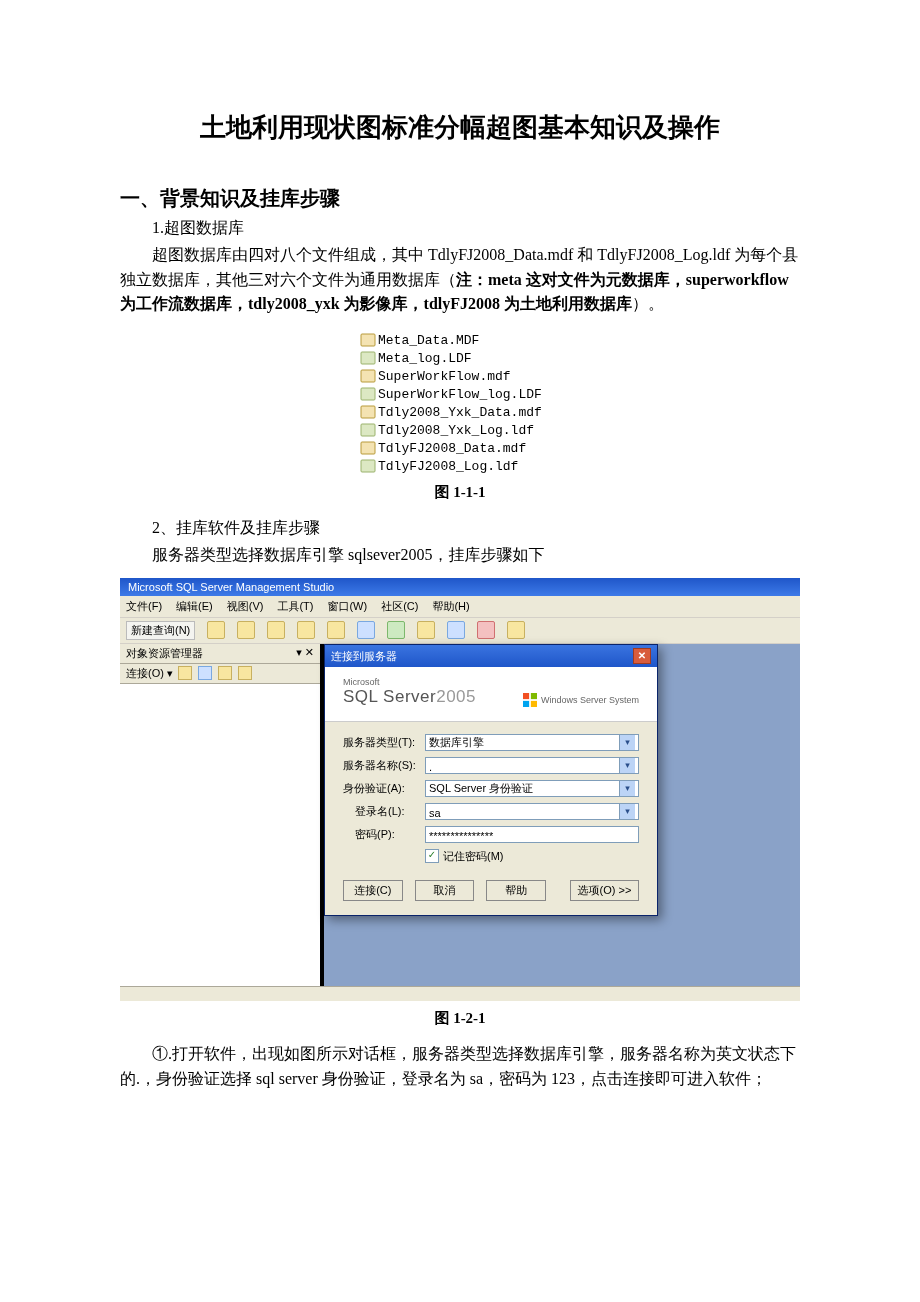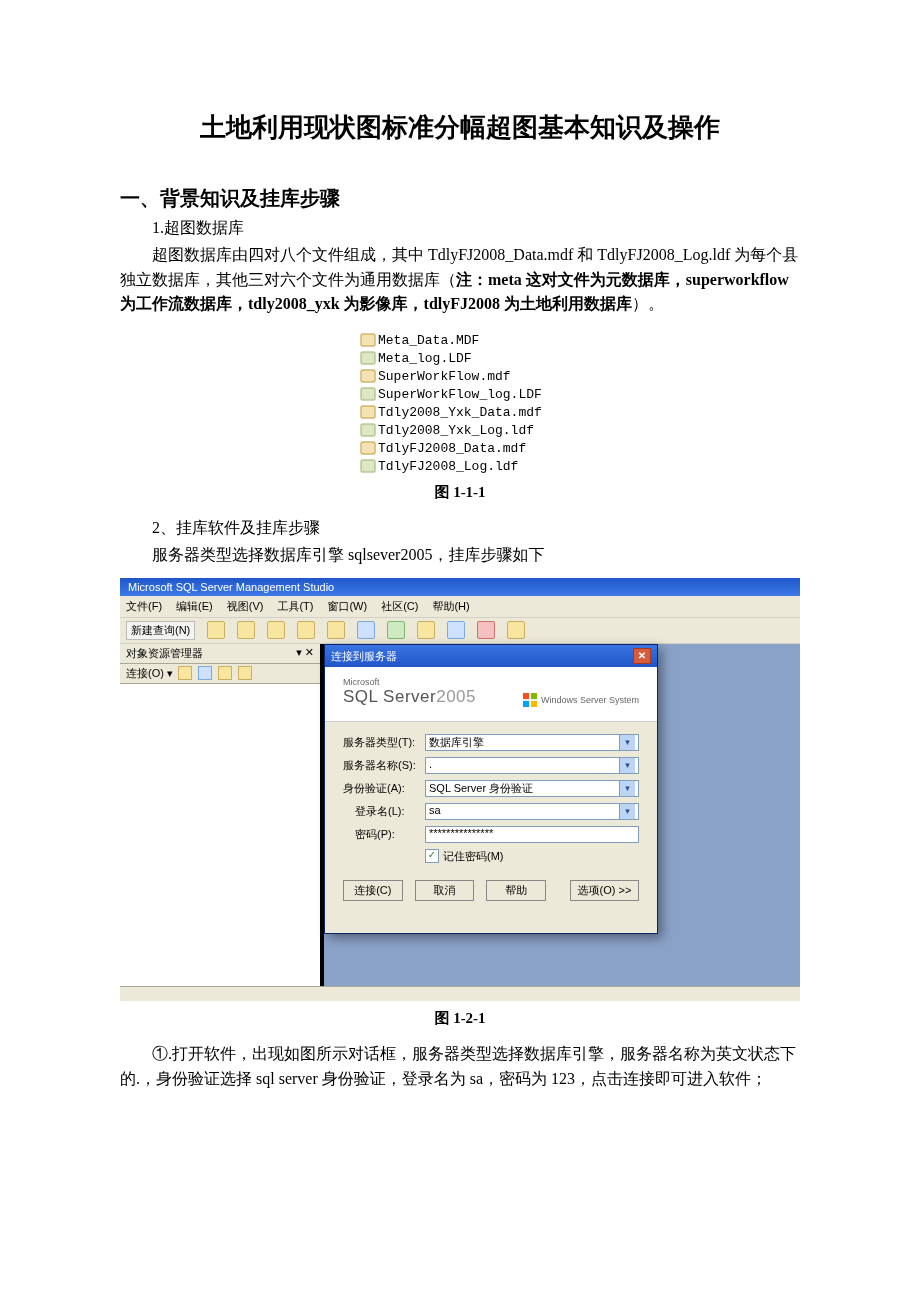--- a/index.html
+++ b/index.html
@@ -172,35 +172,35 @@
   .form-row .lbl { width: 82px; font-size: 11px; }
   .form-row .lbl.ind { padding-left: 12px; width: 70px; }
   .combo, .txt {
     flex: 1;
     background: #fff;
     border: 1px solid #7f9db9;
     height: 17px;
     font-size: 11px;
     padding: 0 3px;
     display: flex;
-    align-items: flex-start;
+    align-items: flex-end;
     justify-content: space-between;
     box-sizing: border-box;
   }
   .combo .arrow {
     width: 15px; height: 15px;
     background: #bcd4f6;
     border-left: 1px solid #7f9db9;
     display: flex; align-items: center; justify-content: center;
     font-size: 9px; color: #2a4e8a;
   }
   .chk-row { margin-left: 82px; display: flex; align-items: center; gap: 4px; font-size: 11px; margin-top:4px; }
   .chk { width: 12px; height: 12px; border: 1px solid #7f9db9; background: #fff; color: #2a7e2a; font-size: 10px; text-align: center; line-height: 10px; }
   .dlg-buttons {
-    padding: 10px 18px 32px 18px;
+    padding: 10px 18px 14px 18px;
     display: flex;
     gap: 12px;
     justify-content: center;
   }
   .dlg-btn {
     font-size: 11px;
     background: #ece9d8;
     border: 1px solid #888;
     padding: 2px 0;
     width: 62px;

